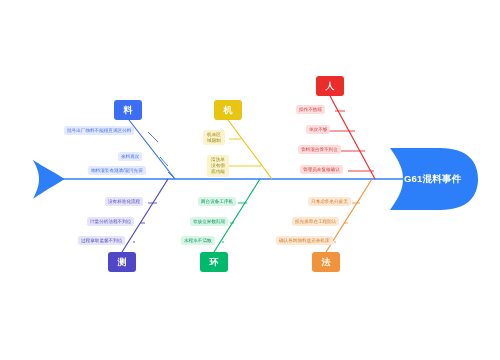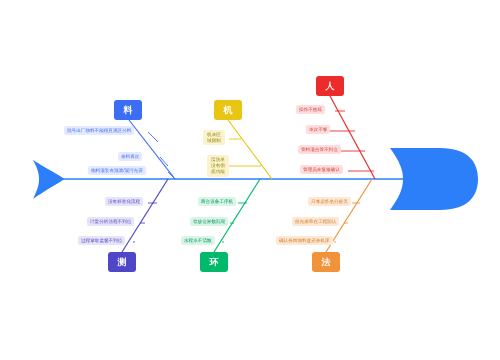--- a/index.html
+++ b/index.html
@@ -98,20 +98,21 @@
 
     <line x1="238" y1="203" x2="247" y2="203" stroke="#00b96b" stroke-width="0.9"></line>
     <line x1="230" y1="223" x2="234" y2="223" stroke="#00b96b" stroke-width="0.9"></line>
     <line x1="222" y1="242" x2="224" y2="242" stroke="#00b96b" stroke-width="0.9"></line>
 
     <line x1="352" y1="203" x2="360" y2="203" stroke="#f0933a" stroke-width="0.9"></line>
     <line x1="344" y1="223" x2="348" y2="223" stroke="#f0933a" stroke-width="0.9"></line>
     <line x1="334" y1="242" x2="336" y2="242" stroke="#f0933a" stroke-width="0.9"></line>
   </svg>
 
+  <div class="fish-head-label" style="left:404px;top:173px;">G61混料事件</div>
 
   <div class="cat" style="left:114px;top:100px;background:#3b6ef5;">料</div>
 
   <div class="cat" style="left:214px;top:100px;background:#e8c413;">机</div>
 
   <div class="cat" style="left:316px;top:76px;background:#ec2b2b;">人</div>
 
   <div class="cat" style="left:108px;top:252px;background:#4f46c8;">测</div>
 
   <div class="cat" style="left:200px;top:252px;background:#00b96b;">环</div>

